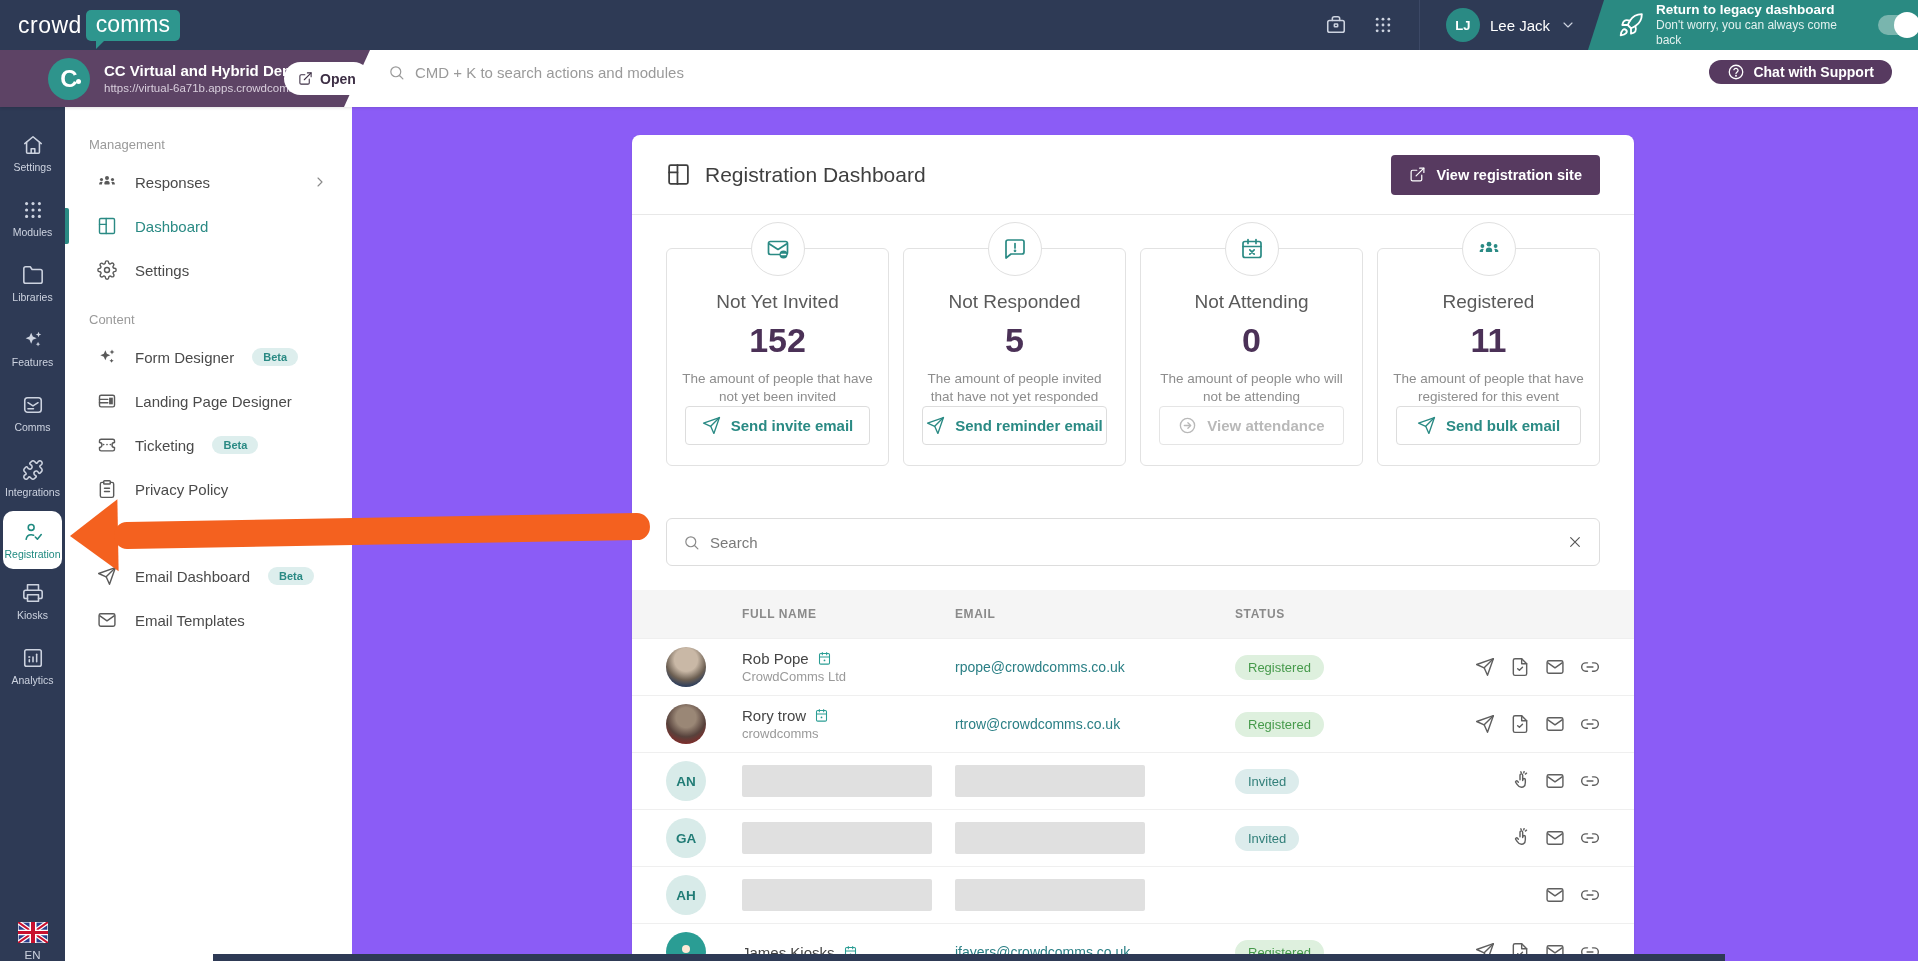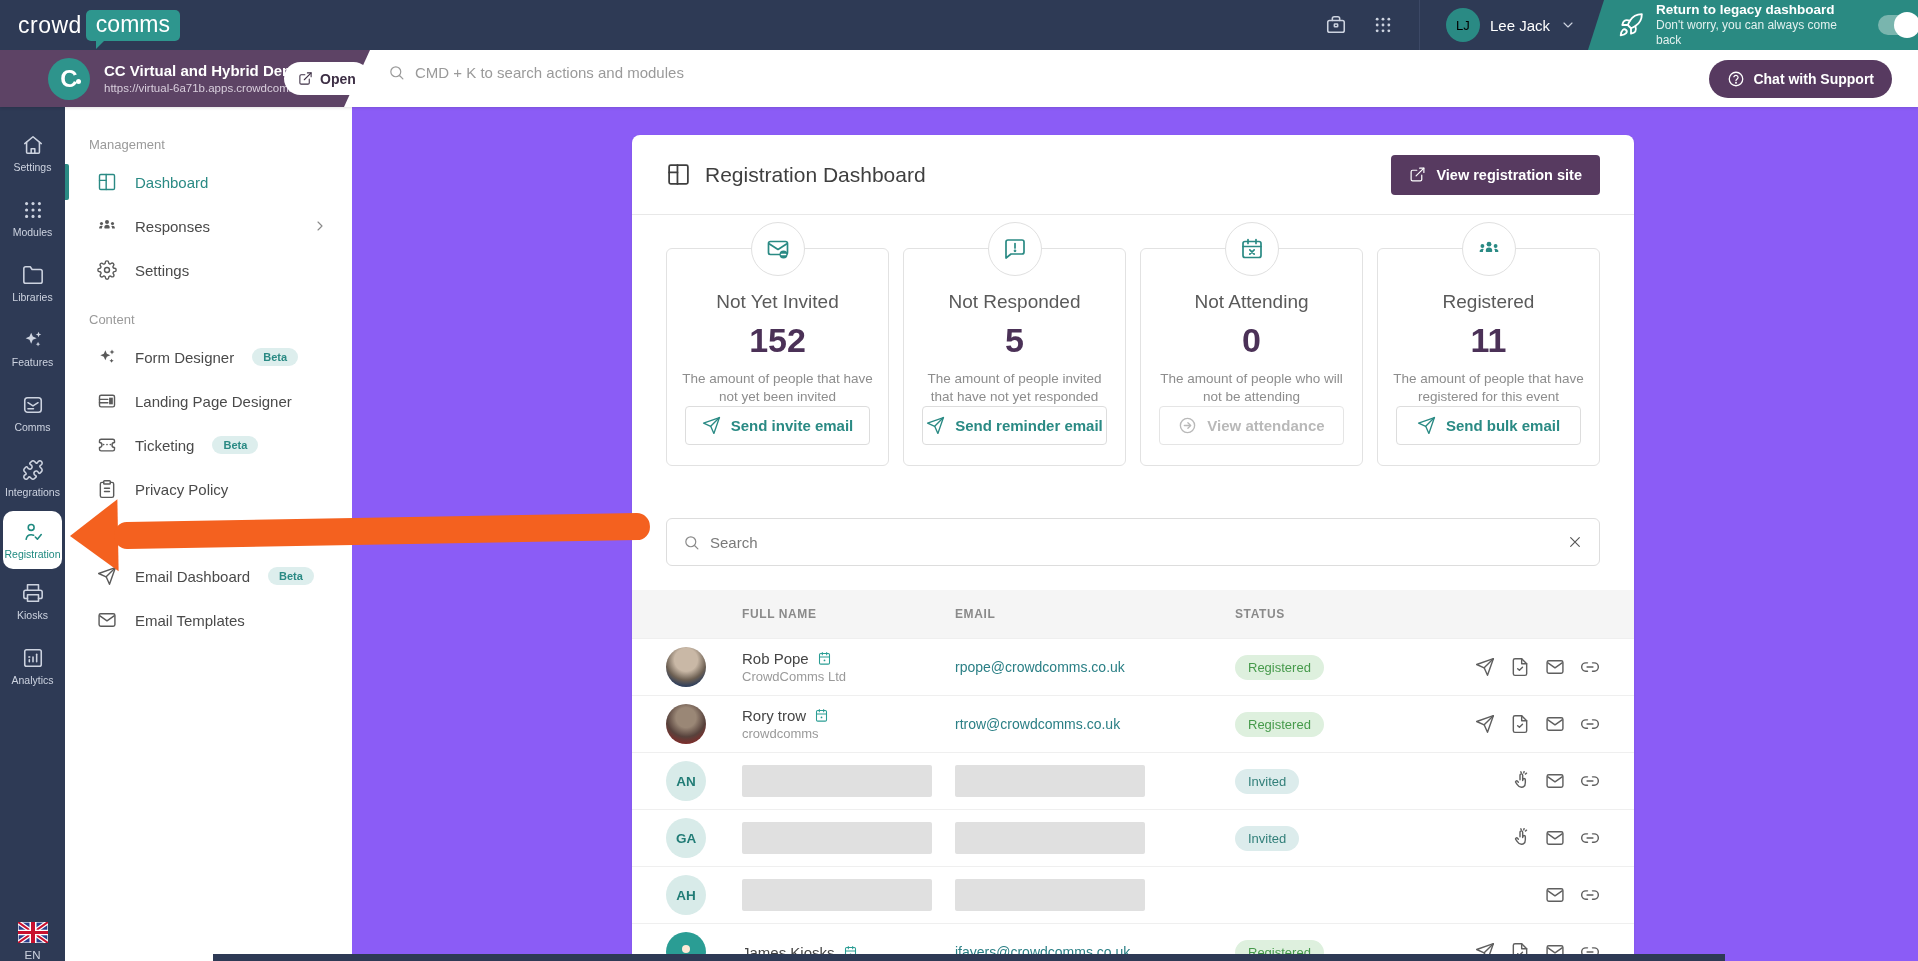--- a/index.html
+++ b/index.html
@@ -8,40 +8,40 @@
 
   
   .topbar { position:absolute; left:0; top:0; width:1918px; height:50px; background:#2e3a55; display:flex; align-items:center; z-index:30; }
   .logo { display:flex; align-items:center; margin-left:18px; gap:4px; }
   .logo-crowd { color:#fff; font-size:23px; font-weight:400; letter-spacing:.5px; }
   .logo-bubble { position:relative; background:#2e968e; color:#fff; font-size:23px; padding:1px 10px 3px; border-radius:5px; }
   .logo-bubble:after { content:""; position:absolute; left:10px; bottom:-8px; border:5px solid transparent; border-top-color:#2e968e; border-left-color:#2e968e; }
   .topbar-right { position:absolute; right:342px; top:0; height:50px; display:flex; align-items:center; gap:26px; color:#cdd3e0; }
   .tb-divider { width:1px; height:50px; background:#46527022; background:#465270; opacity:.6; }
   .user-chip { display:flex; align-items:center; gap:10px; cursor:pointer; }
-  .avatar-circle { width:34px; height:34px; border-radius:50%; background:#2a8a84; color:#000000; font-size:13px; font-weight:400; display:flex; align-items:center; justify-content:center; }
+  .avatar-circle { width:34px; height:34px; border-radius:50%; background:#2a8a84; color:#ffffff; font-size:13px; font-weight:700; display:flex; align-items:center; justify-content:center; }
   .user-name { color:#fff; font-size:15px; }
   .legacy-band { position:absolute; right:0; top:0; width:330px; height:50px; background:#2a8a82; clip-path:polygon(16px 0, 100% 0, 100% 100%, 0 100%); display:flex; align-items:center; color:#fff; padding-left:30px; gap:12px; }
   .legacy-texts { line-height:1.25; }
   .legacy-title { font-size:13.5px; font-weight:700; }
   .legacy-sub { font-size:12px; color:#e3f1ef; }
   .toggle { position:relative; width:40px; height:20px; border-radius:10px; background:#79b5ae; margin-left:8px; flex:none; cursor:pointer; }
   .toggle-knob { position:absolute; right:-2px; top:-3px; width:26px; height:26px; border-radius:50%; background:#fff; }
 
   
   .appbar { position:absolute; left:0; top:50px; width:1918px; height:57px; background:#fff; box-shadow:0 1px 3px rgba(0,0,0,.12); z-index:25; }
   .app-purple { position:absolute; left:0; top:0; width:370px; height:57px; background:#5d4365; clip-path:polygon(0 0, 370px 0, 344px 100%, 0 100%); display:flex; align-items:center; }
   .app-logo { width:42px; height:42px; border-radius:50%; background:#2e948c; color:#fff; margin-left:48px; display:flex; align-items:center; justify-content:center; font-size:24px; font-weight:700; position:relative; }
   .app-logo i { position:absolute; width:5px; height:5px; border-radius:50%; background:#fff; right:9px; top:21px; }
   .app-texts { margin-left:14px; line-height:1.3; }
   .app-name { color:#fff; font-size:15px; font-weight:700; }
   .app-url { color:#d9cfdd; font-size:11.5px; }
   .open-btn { position:absolute; left:284px; top:12px; height:33px; background:#fff; border:none; border-radius:17px; padding:0 14px; display:flex; align-items:center; gap:7px; color:#3d2f45; font-size:14px; font-weight:700; cursor:pointer; }
   .cmdk { position:absolute; left:388px; top:0; height:45px; display:flex; align-items:center; gap:10px; color:#9a9a9a; font-size:15px; }
-  .chat-btn { position:absolute; right:26px; top:10px; height:38px; background:#573a60; color:#fff; border:none; border-radius:19px; padding:0 18px; display:flex; align-items:center; gap:8px; font-size:14px; font-weight:700; cursor:pointer; }
+  .chat-btn { position:absolute; right:26px; top:10px; height:24px; background:#573a60; color:#fff; border:none; border-radius:19px; padding:0 18px; display:flex; align-items:center; gap:8px; font-size:14px; font-weight:700; cursor:pointer; }
 
   
   .rail { position:absolute; left:0; top:107px; bottom:0; width:65px; background:#2e3a55; z-index:20; display:flex; flex-direction:column; align-items:stretch; padding-top:14px; }
   .rail-item { height:65px; display:flex; flex-direction:column; align-items:center; justify-content:center; gap:5px; color:#cdd3e0; cursor:pointer; }
   .rail-item .lbl { font-size:10.5px; }
   .rail-item.active { background:#fff; margin:0 3px; border-radius:10px; color:#1f8a80; height:58px; }
   .rail-flag { margin-top:auto; display:flex; flex-direction:column; align-items:center; gap:6px; padding-bottom:0; color:#cdd3e0; font-size:11.5px; }
 
   
   .subbar { position:absolute; left:65px; top:107px; bottom:0; width:287px; background:#fff; z-index:10; padding-top:10px; }
@@ -296,31 +296,20 @@
           <path d="M0 10.5h30" stroke="#c8102e" stroke-width="3.2"></path>
         </g>
       </svg>
     <span>EN</span>
   </div>
   </nav>
 
 <nav class="subbar" id="subbar">
   <div class="sb-heading">Management</div>
 
-  <div class="sb-item active">
-    <span class="sb-icon" style="display:flex;">
-        <svg class="ic" width="20" height="20" viewBox="0 0 24 24">
-          <rect x="3" y="3" width="18" height="18" rx="1.5"></rect>
-          <path d="M11 3v18"></path>
-          <path d="M3 10h8"></path>
-        </svg>
-      </span>
-    <span>Dashboard</span>
-
-  </div>
   <div class="sb-item ">
     <span class="sb-icon" style="display:flex;">
         <svg class="ic" width="20" height="20" viewBox="0 0 24 24">
           <g fill="currentColor" stroke="none">
             <circle cx="12" cy="7.2" r="2.4"></circle>
             <path d="M8.8 13.6a3.2 3.2 0 0 1 6.4 0v.6a.8.8 0 0 1-.8.8H9.6a.8.8 0 0 1-.8-.8z"></path>
             <circle cx="5.4" cy="9" r="1.9"></circle>
             <path d="M2.5 14.6a2.9 2.9 0 0 1 4.3-2.5 4.6 4.6 0 0 0-.9 2.9H3.3a.8.8 0 0 1-.8-.4z"></path>
             <circle cx="18.6" cy="9" r="1.9"></circle>
             <path d="M21.5 14.6a2.9 2.9 0 0 0-4.3-2.5 4.6 4.6 0 0 1 .9 2.9h2.6a.8.8 0 0 0 .8-.4z"></path>
@@ -328,20 +317,31 @@
         </svg>
       </span>
     <span>Responses</span>
 
     <span class="sb-spacer"></span>
       <span style="display:flex;color:#8a8a8a;">
         <svg class="ic" width="16" height="16" viewBox="0 0 24 24">
           <polyline points="9 6 15 12 9 18"></polyline>
         </svg>
       </span>
+  </div>
+  <div class="sb-item active">
+    <span class="sb-icon" style="display:flex;">
+        <svg class="ic" width="20" height="20" viewBox="0 0 24 24">
+          <rect x="3" y="3" width="18" height="18" rx="1.5"></rect>
+          <path d="M11 3v18"></path>
+          <path d="M3 10h8"></path>
+        </svg>
+      </span>
+    <span>Dashboard</span>
+
   </div>
   <div class="sb-item ">
     <span class="sb-icon" style="display:flex;">
         <svg class="ic" width="20" height="20" viewBox="0 0 24 24">
           <circle cx="12" cy="12" r="3"></circle>
           <path d="M19.4 15a1.65 1.65 0 0 0 .33 1.82l.06.06a2 2 0 1 1-2.83 2.83l-.06-.06a1.65 1.65 0 0 0-1.82-.33 1.65 1.65 0 0 0-1 1.51V21a2 2 0 1 1-4 0v-.09a1.65 1.65 0 0 0-1-1.51 1.65 1.65 0 0 0-1.82.33l-.06.06a2 2 0 1 1-2.83-2.83l.06-.06a1.65 1.65 0 0 0 .33-1.82 1.65 1.65 0 0 0-1.51-1H3a2 2 0 1 1 0-4h.09a1.65 1.65 0 0 0 1.51-1 1.65 1.65 0 0 0-.33-1.82l-.06-.06a2 2 0 1 1 2.83-2.83l.06.06a1.65 1.65 0 0 0 1.82.33h.01a1.65 1.65 0 0 0 1-1.51V3a2 2 0 1 1 4 0v.09a1.65 1.65 0 0 0 1 1.51 1.65 1.65 0 0 0 1.82-.33l.06-.06a2 2 0 1 1 2.83 2.83l-.06.06a1.65 1.65 0 0 0-.33 1.82v.01a1.65 1.65 0 0 0 1.51 1H21a2 2 0 1 1 0 4h-.09a1.65 1.65 0 0 0-1.51 1z"></path>
         </svg>
       </span>
     <span>Settings</span>
 

